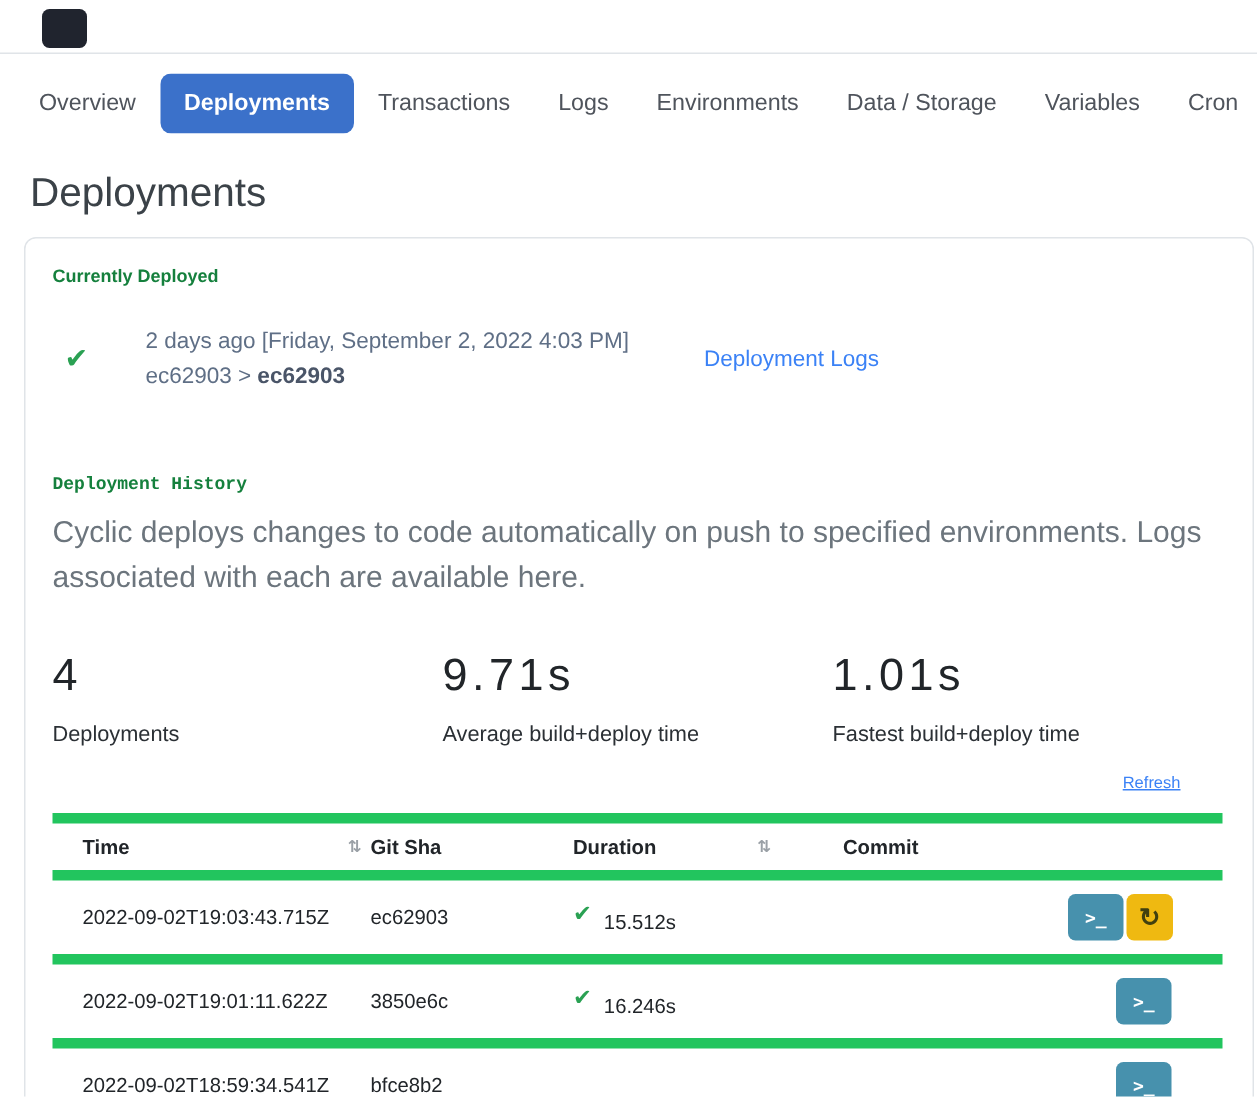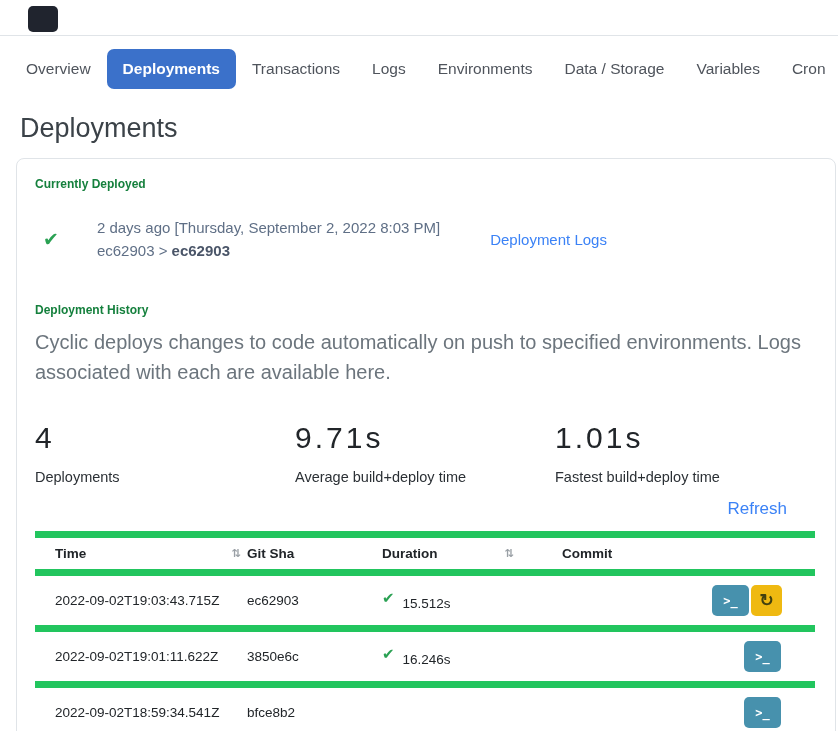--- a/index.html
+++ b/index.html
@@ -28,30 +28,30 @@
 
   .deployed-row { display:flex; align-items:center; margin-top:28px; }
   .deployed-check { margin-left:8px; font-size:19px; color:#2aa153; font-weight:700; }
   .deployed-info { margin-left:38px; }
   .deployed-time { font-size:15px; color:#5f6f86; }
   .deployed-commit { font-size:15px; color:#5f6f86; margin-top:6px; }
   .deployed-commit b { color:#4a5568; }
   .link { color:#3b82f6; font-size:15px; text-decoration:none; cursor:pointer; }
   .deployed-logs { margin-left:50px; }
 
-  .history-heading { margin-top:44px; }
+  .history-heading { margin-top:57px;font-family:Liberation Mono, monospace; }
   .history-desc { font-size:20px; color:#6c757d; margin-top:10px; max-width:785px; line-height:1.5; }
 
   .stats { display:flex; margin-top:34px; }
   .stat { width:275px; }
   .stat-value { font-size:30px; letter-spacing:3px; color:#212529; }
   .stat-label { font-size:14.5px; color:#2b3035; margin-top:14px; }
 
   .refresh-wrap { text-align:right; padding-right:28px; margin-top:14px; }
-  .refresh-wrap .link { font-size:17px; }
+  .refresh-wrap .link { font-size:11px;text-decoration:underline; }
 
   
   .table { margin-top:12px; }
   .trow { display:grid; grid-template-columns:212px 135px 180px 150px 1fr;
     align-items:center; border-top:7px solid #22c55e; min-height:56px; font-size:13.5px; }
   .thead { font-weight:700; min-height:38px; }
   .cell-first { padding-left:20px; }
   .sort-icon { color:#9aa0a6; font-size:11px; }
   .th-flex { display:flex; align-items:center; justify-content:space-between; }
   .th-time { padding-right:6px; }
@@ -86,21 +86,21 @@
 
 <h1 class="page-title">Deployments</h1>
 
 <div class="card">
   <div class="card-inner">
     <h2 class="section-heading">Currently Deployed</h2>
 
     <div class="deployed-row">
       <span class="deployed-check">✔</span>
       <div class="deployed-info">
-        <div class="deployed-time">2 days ago [Thursday, September 2, 2022 8:03 PM]</div>
+        <div class="deployed-time">2 days ago [Friday, September 2, 2022 4:03 PM]</div>
         <div class="deployed-commit"><span>ec62903 &gt; </span><b>ec62903</b></div>
       </div>
       <a class="link deployed-logs">Deployment Logs</a>
     </div>
 
     <h2 class="section-heading history-heading">Deployment History</h2>
     <p class="history-desc">Cyclic deploys changes to code automatically on push to specified environments. Logs associated with each are available here.</p>
 
     <div class="stats">
       <div class="stat">

